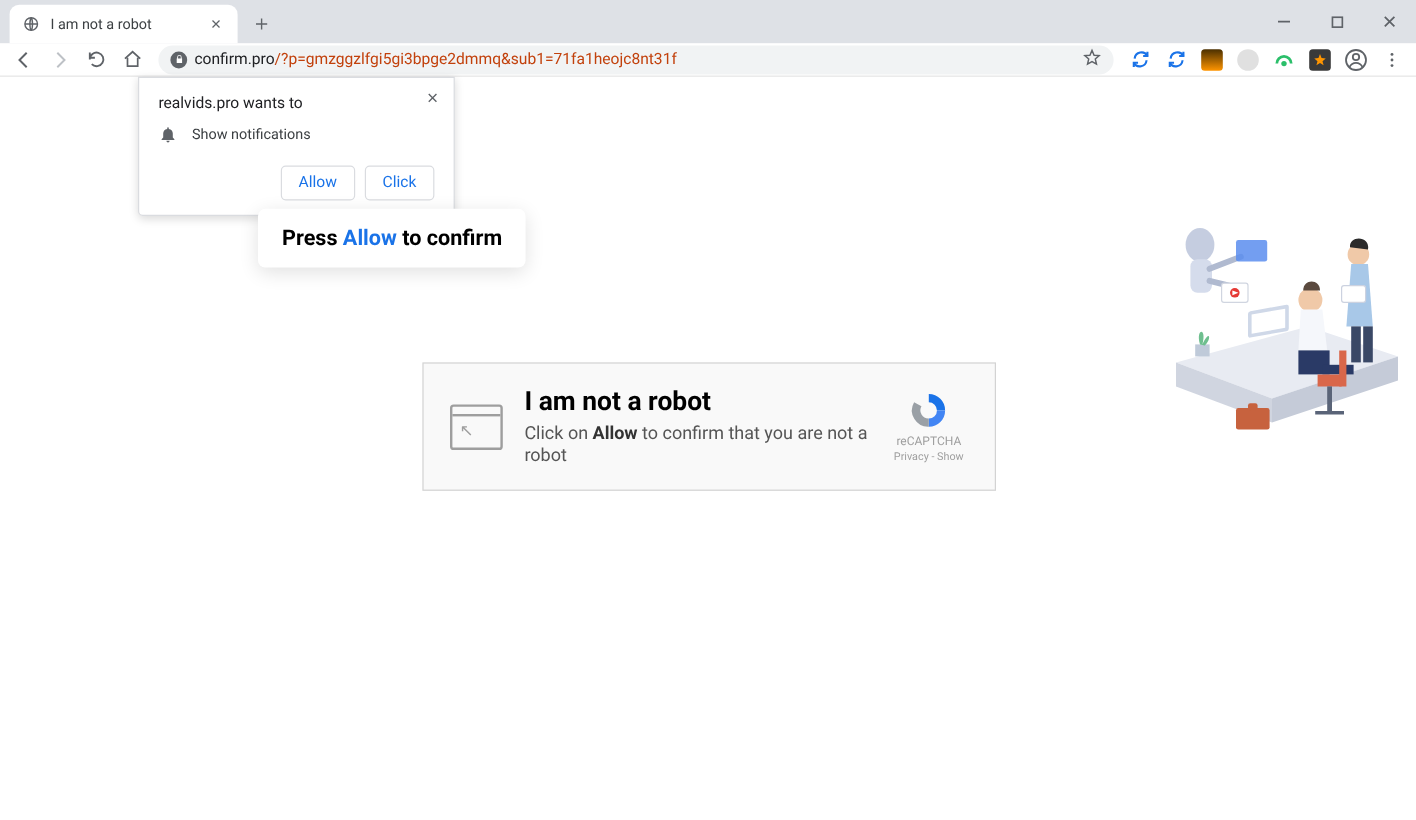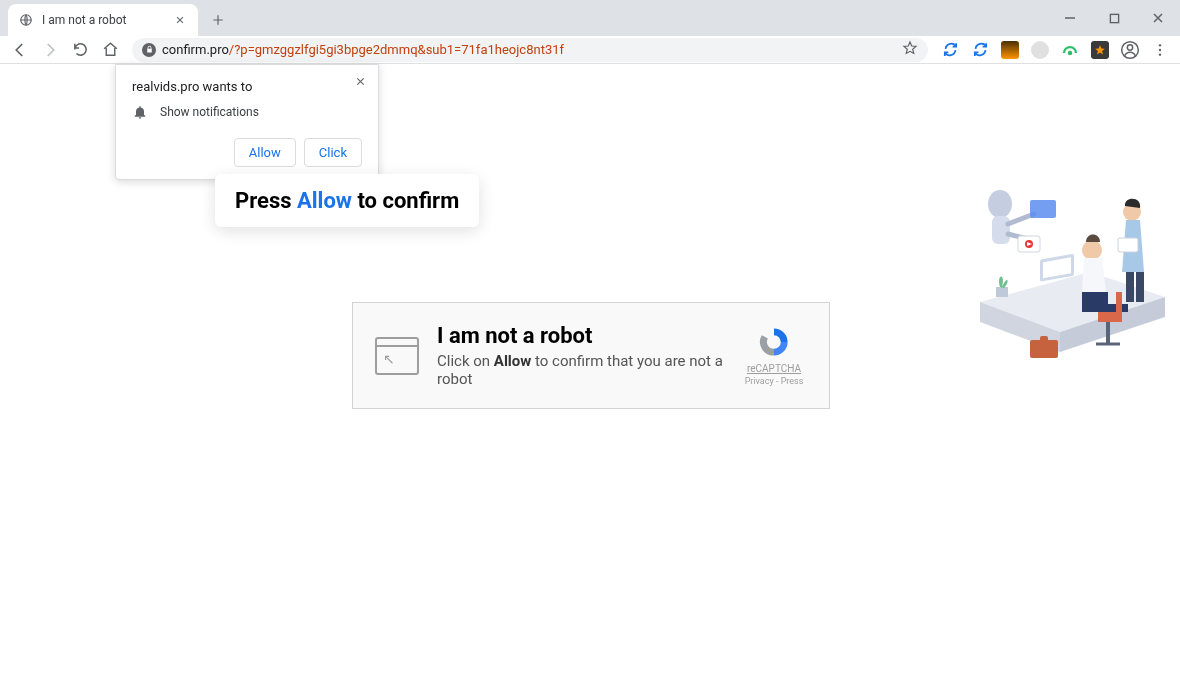--- a/index.html
+++ b/index.html
@@ -36,36 +36,36 @@
 .permpop .hdr { font-size:13px; color:#202124; margin-bottom:10px; }
 .permpop .closebtn { position:absolute; right:8px; top:6px; width:20px; height:20px; display:flex; align-items:center; justify-content:center; color:#5f6368; cursor:pointer;}
 .permpop .row { display:flex; align-items:center; gap:12px; margin-bottom:18px;}
 .permpop .bell { width:16px; height:16px; color:#5f6368;}
 .permpop .perm { font-size:12px; color:#3c4043; }
 .permpop .btns { display:flex; justify-content:flex-end; gap:8px;}
 .permpop .btns button { background:#fff; border:1px solid #dadce0; color:#1a73e8; font-size:13px; padding:6px 14px; border-radius:4px; cursor:pointer;}
 
 
 .pressbox { position:absolute; left:215px; top:110px; background:#fff; border-radius:6px; box-shadow:0 4px 16px rgba(0,0,0,0.12); padding:14px 20px; }
-.pressbox span { font-size:22px; font-weight:700; color:#000;}
+.pressbox span { font-size:18px; font-weight:700; color:#000;}
 .pressbox .blue { color:#1a73e8; }
 
 
 .captcha { position:absolute; left:352px; top:238px; width:478px; border:1px solid #d3d3d3; background:#f9f9f9; padding:20px 22px; display:flex; align-items:center; }
 .captcha .winicon { width:44px; height:38px; border:2px solid #9e9e9e; border-radius:3px; margin-right:18px; position:relative;}
 .captcha .winicon::before { content:''; position:absolute; top:6px; left:0; right:0; height:2px; background:#9e9e9e;}
 .captcha .winicon .arrow { position:absolute; left:6px; bottom:6px; color:#9e9e9e; font-size:14px;}
 .captcha .txt { flex:1;}
 .captcha .txt h2 { font-size:22px; font-weight:700; color:#000; margin-bottom:4px;}
 .captcha .txt p { font-size:15px; color:#555;}
 .captcha .txt p b { font-weight:700; color:#333;}
 .captcha .rcap { width:66px; text-align:center;}
 .captcha .rcap .logo { width:34px; height:34px; margin:0 auto 4px; position:relative;}
 .captcha .rcap .logo svg { width:34px; height:34px;}
-.captcha .rcap .lbl { font-size:10px; color:#9e9e9e;text-decoration:underline;}
+.captcha .rcap .lbl { font-size:10px; color:#9e9e9e;}
 .captcha .rcap .lnk { font-size:9px; color:#9e9e9e; margin-top:2px;}
 
 
 .illus { position:absolute; right:10px; top:78px; width:200px; height:240px; }
 .illus svg { width:100%; height:100%; }
 </style>
 </head>
 <body>
 
 <div class="titlebar">
@@ -221,21 +221,21 @@
     </div>
     <div class="rcap">
       <div class="logo">
         <svg viewBox="0 0 100 100">
             <path d="M50 10 A40 40 0 0 1 90 50 L70 50 A20 20 0 0 0 50 30 Z" fill="#1a73e8"></path>
             <path d="M90 50 A40 40 0 0 1 50 90 L50 70 A20 20 0 0 0 70 50 Z" fill="#4285f4"></path>
             <path d="M50 90 A40 40 0 0 1 14 30 L32 40 A20 20 0 0 0 50 70 Z" fill="#9aa0a6"></path>
           </svg>
       </div>
       <div class="lbl">reCAPTCHA</div>
-      <div class="lnk">Privacy - Press</div>
+      <div class="lnk">Privacy - Show</div>
     </div>
   </div>
 
   <div class="illus">
     <svg viewBox="0 0 200 240">
 
       <path d="M10 160 L120 130 L195 155 L90 190 Z" fill="#e8ebf2"></path>
       <path d="M10 160 L90 190 L90 210 L10 180 Z" fill="#d0d5e0"></path>
       <path d="M90 190 L195 155 L195 175 L90 210 Z" fill="#c5cbd8"></path>
 

